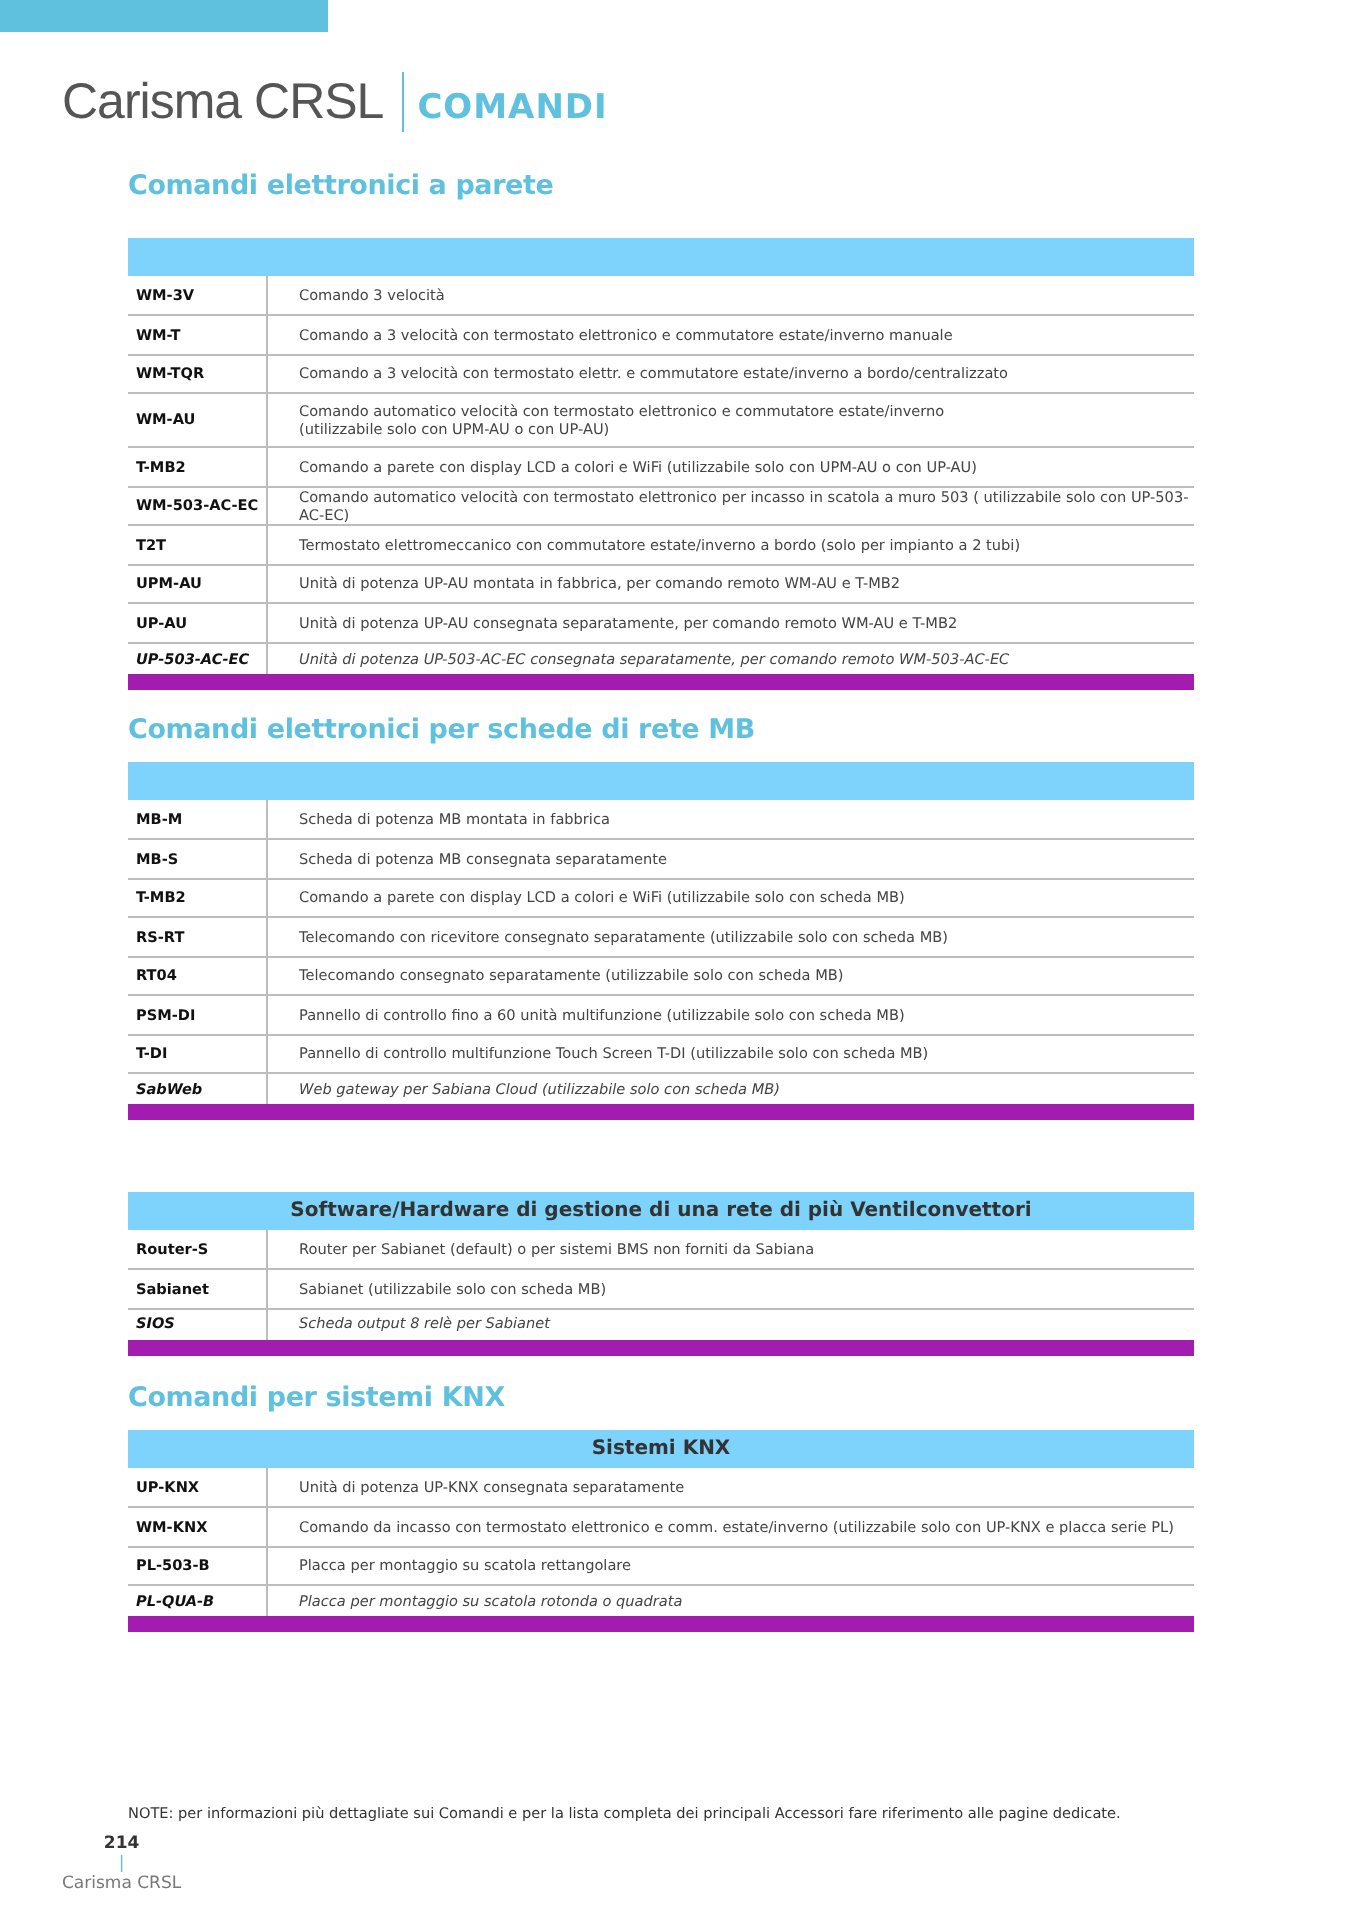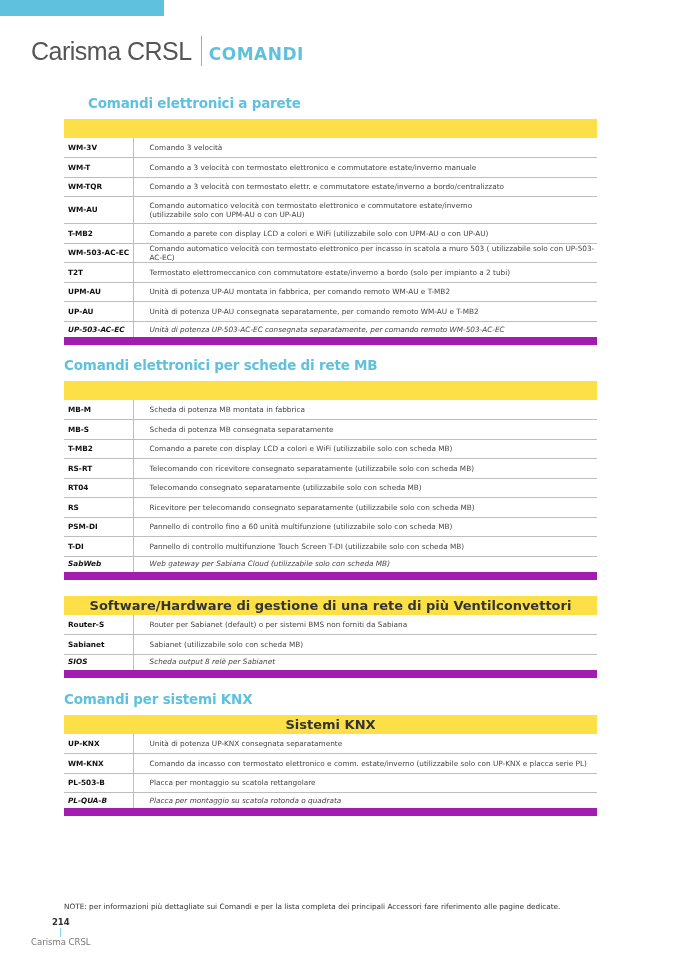--- a/index.html
+++ b/index.html
@@ -7,21 +7,21 @@
   body { position: relative; font-family: "DejaVu Sans", "Liberation Sans", sans-serif; color: #222; }
   .top-bar { position: absolute; left: 0; top: 0; width: 164px; height: 16px; background: #5fc1de; }
   .header { position: absolute; left: 31px; top: 36px; display: flex; align-items: center; }
   .header .title { font-family: "Liberation Sans", sans-serif; font-size: 25px; color: #555; letter-spacing: -0.5px; font-weight: 300; }
   .header .sep { width: 1px; height: 30px; background: #5fc1de; margin: 0 7px 0 9px; }
   .header .section { font-family: "DejaVu Sans", sans-serif; font-size: 17px; font-weight: bold; color: #5fc1de; letter-spacing: 0.5px; margin-top: 6px; }
 
   .h2 { position: absolute; left: 64px; font-family: "DejaVu Sans", sans-serif; font-weight: bold; font-size: 13.5px; color: #5fc1de; letter-spacing: -0.2px; }
 
   table.spec { position: absolute; left: 64px; width: 533px; border-collapse: collapse; font-size: 7.3px; }
-  table.spec th { background: #fde047; height: 19px; font-weight: bold; font-size: 13px; color: #333; text-align: center; }
+  table.spec th { background: #7dd3fc; height: 19px; font-weight: bold; font-size: 10px; color: #333; text-align: center; }
   table.spec td { border-bottom: 1px solid #bdbdbd; padding: 0 0 0 5px; color: #333; vertical-align: middle; line-height: 1.3; }
   table.spec td.code { width: 69px; font-weight: bold; color: #111; border-right: 1px solid #bdbdbd; padding-left: 4px; }
   table.spec td.desc { padding-left: 16px; color: #444; }
   table.spec tr.row td { height: 19.5px; }
   table.spec tr.row.tall td { height: 27px; }
   table.spec tr:last-child td { border-bottom: 8px solid #a21caf; font-style: italic; }
 
   .note { position: absolute; left: 64px; top: 902px; font-size: 7.3px; color: #333; }
   .footer { position: absolute; left: 31px; top: 917px; font-size: 8.5px; color: #777; display: flex; align-items: center; flex-direction: column; }
   .footer .pg { font-weight: bold; color: #333; }
@@ -31,21 +31,21 @@
 <body>
 
 <div class="top-bar"></div>
 
 <div class="header">
   <span class="title">Carisma CRSL</span>
   <span class="sep"></span>
   <span class="section">COMANDI</span>
 </div>
 
-<div class="h2" style="top:95px;margin-left:24px;">Comandi elettronici a parete</div>
+<div class="h2" style="top:85px;">Comandi elettronici a parete</div>
 <table class="spec" style="top:119px;">
   <thead>
       <tr>
         <th colspan="2"></th>
       </tr>
     </thead>
   <tbody>
     <tr class="row">
         <td class="code">WM-3V</td>
         <td class="desc">Comando 3 velocità</td>
@@ -114,24 +114,20 @@
       </tr>
     <tr class="row">
         <td class="code">RS-RT</td>
         <td class="desc">Telecomando con ricevitore consegnato separatamente (utilizzabile solo con scheda MB)</td>
       </tr>
     <tr class="row">
         <td class="code">RT04</td>
         <td class="desc">Telecomando consegnato separatamente (utilizzabile solo con scheda MB)</td>
       </tr>
     <tr class="row">
-        <td class="code">RS</td>
-        <td class="desc">Ricevitore per telecomando consegnato separatamente (utilizzabile solo con scheda MB)</td>
-      </tr>
-    <tr class="row">
         <td class="code">PSM-DI</td>
         <td class="desc">Pannello di controllo fino a 60 unità multifunzione (utilizzabile solo con scheda MB)</td>
       </tr>
     <tr class="row">
         <td class="code">T-DI</td>
         <td class="desc">Pannello di controllo multifunzione Touch Screen T-DI (utilizzabile solo con scheda MB)</td>
       </tr>
     <tr class="row">
         <td class="code">SabWeb</td>
         <td class="desc">Web gateway per Sabiana Cloud (utilizzabile solo con scheda MB)</td>

